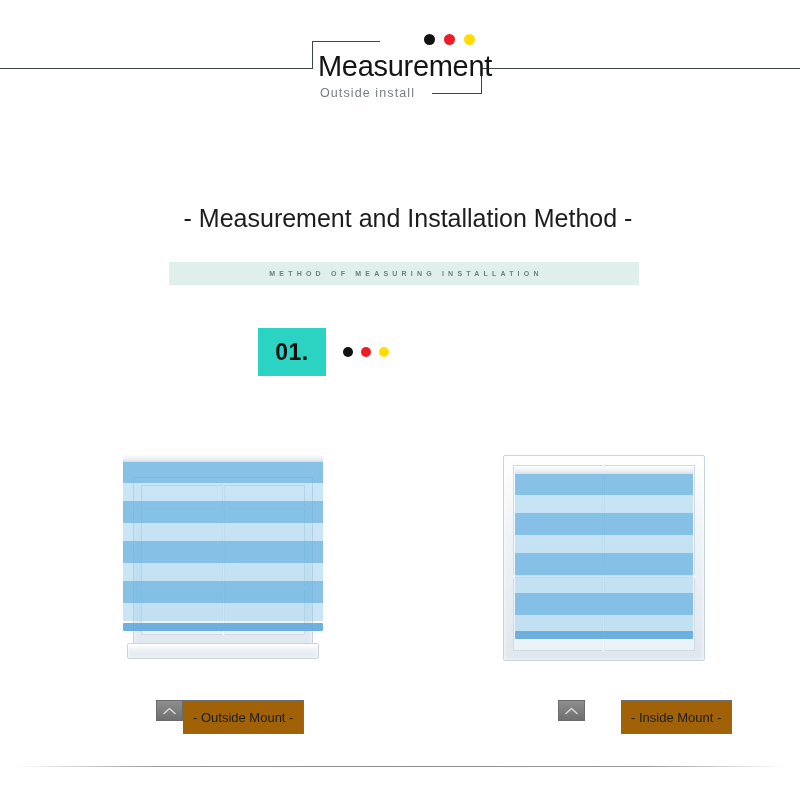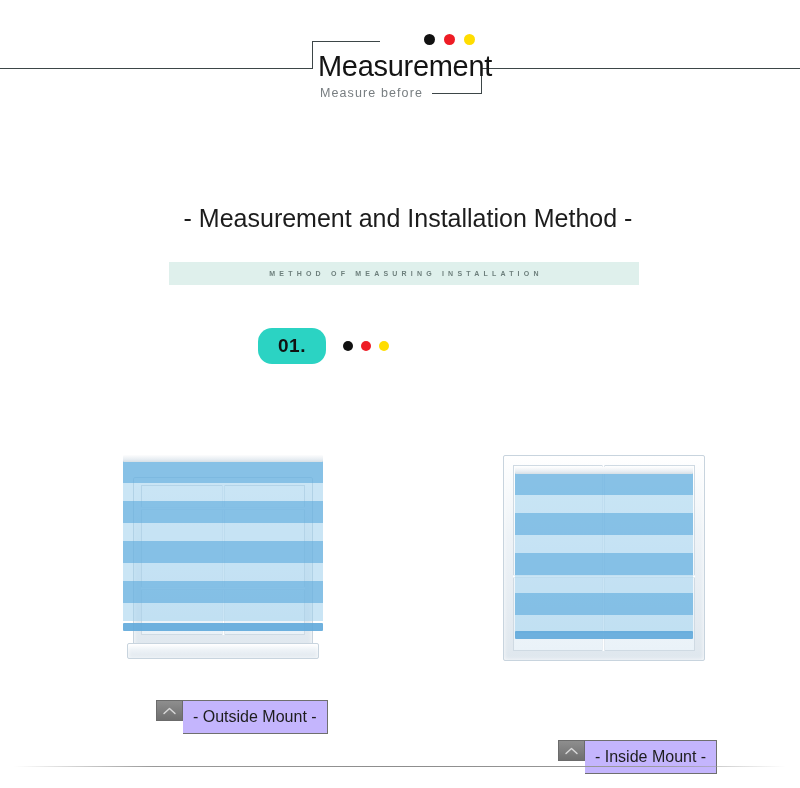--- a/index.html
+++ b/index.html
@@ -49,23 +49,23 @@
     display:flex; align-items:center; justify-content:center;
   }
   .mint-bar span {
     font-size:7px; color:#6d7f7c; letter-spacing:4.2px;
     font-weight:bold; white-space:nowrap; padding-left:4px;
   }
 
   
   .badge-row { position:absolute; left:258px; top:328px; display:flex; align-items:center; }
   .badge-num {
-    width:68px; height:36px; background:#2bd3c3;
-    display:flex; align-items:center; justify-content:center;
-    font-size:19px; font-weight:bold; color:#111; letter-spacing:0.5px;border-radius:14px;
+    width:68px; height:48px; background:#2bd3c3;
+    display:flex; align-items:center; justify-content:center;
+    font-size:23px; font-weight:bold; color:#111; letter-spacing:0.5px;
   }
   .badge-txt {
     height:36px; padding:0 22px; background:#fff;
     border:1px solid #2bd3c3; border-left:none;
     display:flex; align-items:center; justify-content:center;
     font-size:15px; color:#1b1b1b; white-space:nowrap;
   }
   .badge-dots { display:flex; gap:8px; margin-left:17px; }
   .badge-dots .dot { width:10px; height:10px; }
 
@@ -110,31 +110,31 @@
   }
   .band.light { background:#9fd0ec; opacity:.55; }
   .bottomrail {
     position:absolute; left:0; width:100%; height:8px;
     background:#5fa9da; opacity:.9; z-index:5; border-radius:1px;
   }
 
   
   .caption { position:absolute; display:flex; align-items:stretch; height:21px; }
   .cap-left  { left:156px; top:700px; }
-  .cap-right { left:558px; top:740px; }
+  .cap-right { left:558px; top:700px;gap:36px; }
   .cap-icon {
     width:27px; background:linear-gradient(180deg,#8e8e8e,#6f6f6f);
     display:flex; align-items:center; justify-content:center;
     border:1px solid #6b6b6b;
   }
   .cap-icon svg { display:block; }
   .cap-text {
-    background:#c4b5fd; border:1px solid #6f6f6f; border-left:none;
+    background:#a16207; border:1px solid #6f6f6f; border-left:none;
     padding:16px 10px; display:flex; align-items:center;
-    font-size:16px; color:#1d1d1d; white-space:nowrap;
+    font-size:13px; color:#1d1d1d; white-space:nowrap;
   }
 
   
   .footer-rule {
     position:absolute; left:14px; top:766px; width:772px; height:1px;
     background:linear-gradient(90deg, rgba(190,190,190,0), #9a9a9a 18%, #8d8d8d 50%, #9a9a9a 82%, rgba(190,190,190,0));
   }
 </style>
 </head>
 <body>
@@ -149,21 +149,21 @@
     <div class="ln ln-v r-vert"></div>
     <div class="ln ln-h r-short"></div>
 
     <div class="hdr-dots">
       <span class="dot" style="background:#111111"></span>
       <span class="dot" style="background:#ee1c25"></span>
       <span class="dot" style="background:#ffdd00"></span>
     </div>
 
     <div class="hdr-title">Measurement</div>
-    <div class="hdr-sub">Measure before</div>
+    <div class="hdr-sub">Outside install</div>
   </div>
 
   <div class="sec-title">- Measurement and Installation Method -</div>
 
   <div class="mint-bar">
     <span>METHOD OF MEASURING INSTALLATION</span>
   </div>
 
   <div class="badge-row">
     <div class="badge-num">01.</div>

